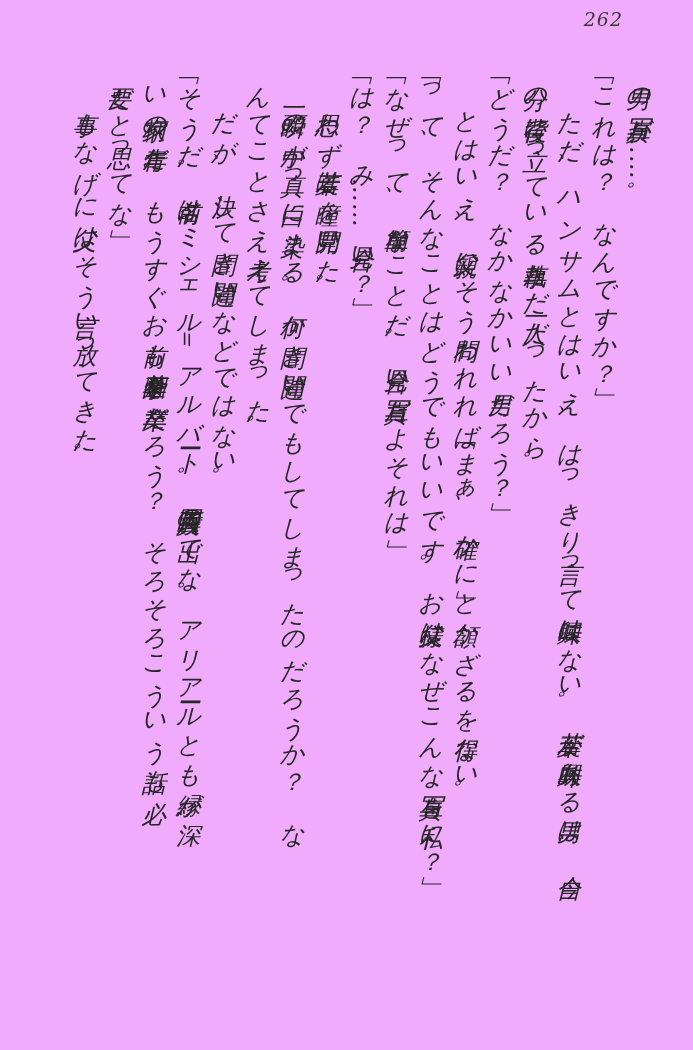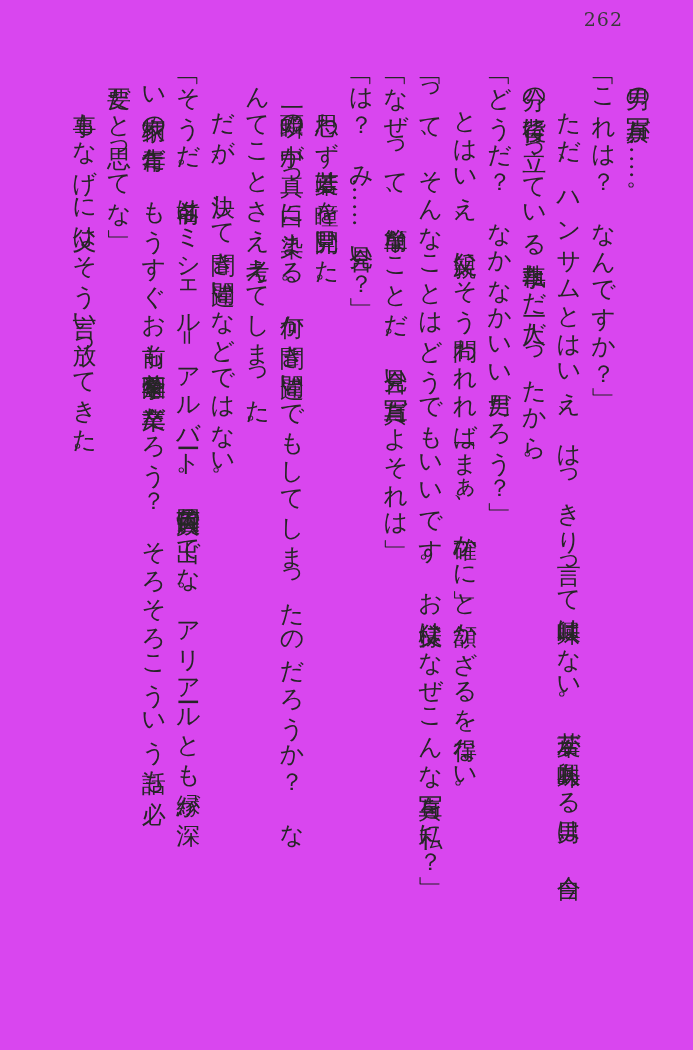--- a/index.html
+++ b/index.html
@@ -38,21 +38,21 @@
     height: 952px;
     white-space: pre;
   }
   .text-columns .line.indent {
     text-indent: 25px;
   }
 </style>
 </head>
 <body>
 
-<div class="page" style="background: #d946ef; color: rgb(38, 38, 38);">
+<div class="page" style="background: #f0abfc; color: rgb(38, 38, 38); font-style: italic;">
   <div class="page-number">262</div>
   <div class="text-columns">
       <div class="line">男の写真が……。</div>
       <div class="line">「これは？　なんですか？」</div>
       <div class="line indent">ただ、ハンサムとはいえ、はっきり言って興味はない。若葉が興味ある男は、今自</div>
       <div class="line">分の背後に立っている執事ただ一人だったから。</div>
       <div class="line">「どうだ？　なかなかいい男だろう？」</div>
       <div class="line indent">とはいえ、父親にそう問われれば「まぁ、確かに」と頷かざるを得ない。</div>
       <div class="line">「って、そんなことはどうでもいいです。お父様はなぜこんな写真を私に？」</div>
       <div class="line">「なぜって、簡単なことだ。見合い写真だよそれは」</div>

